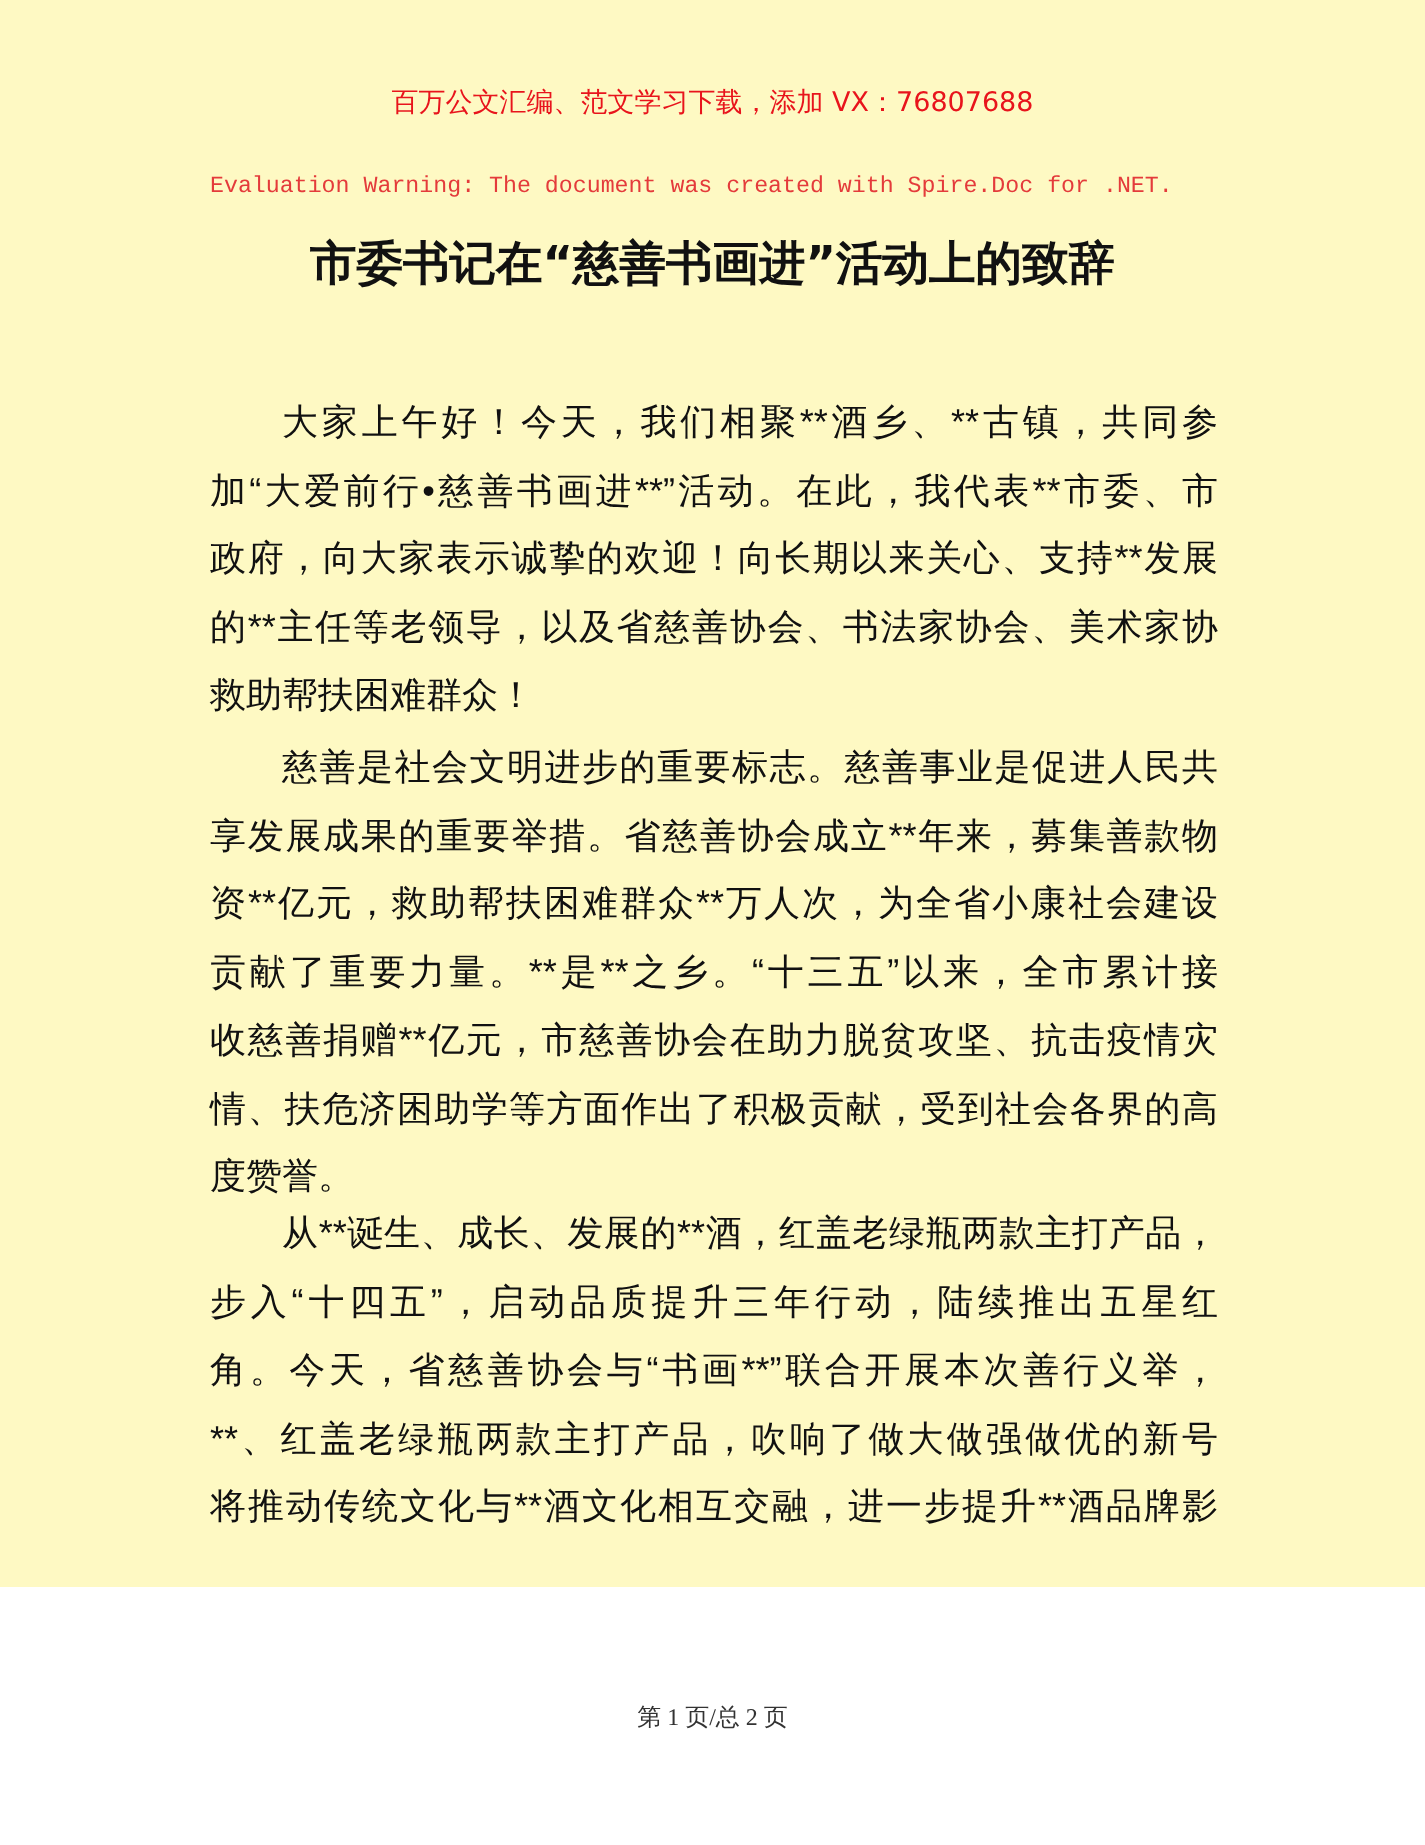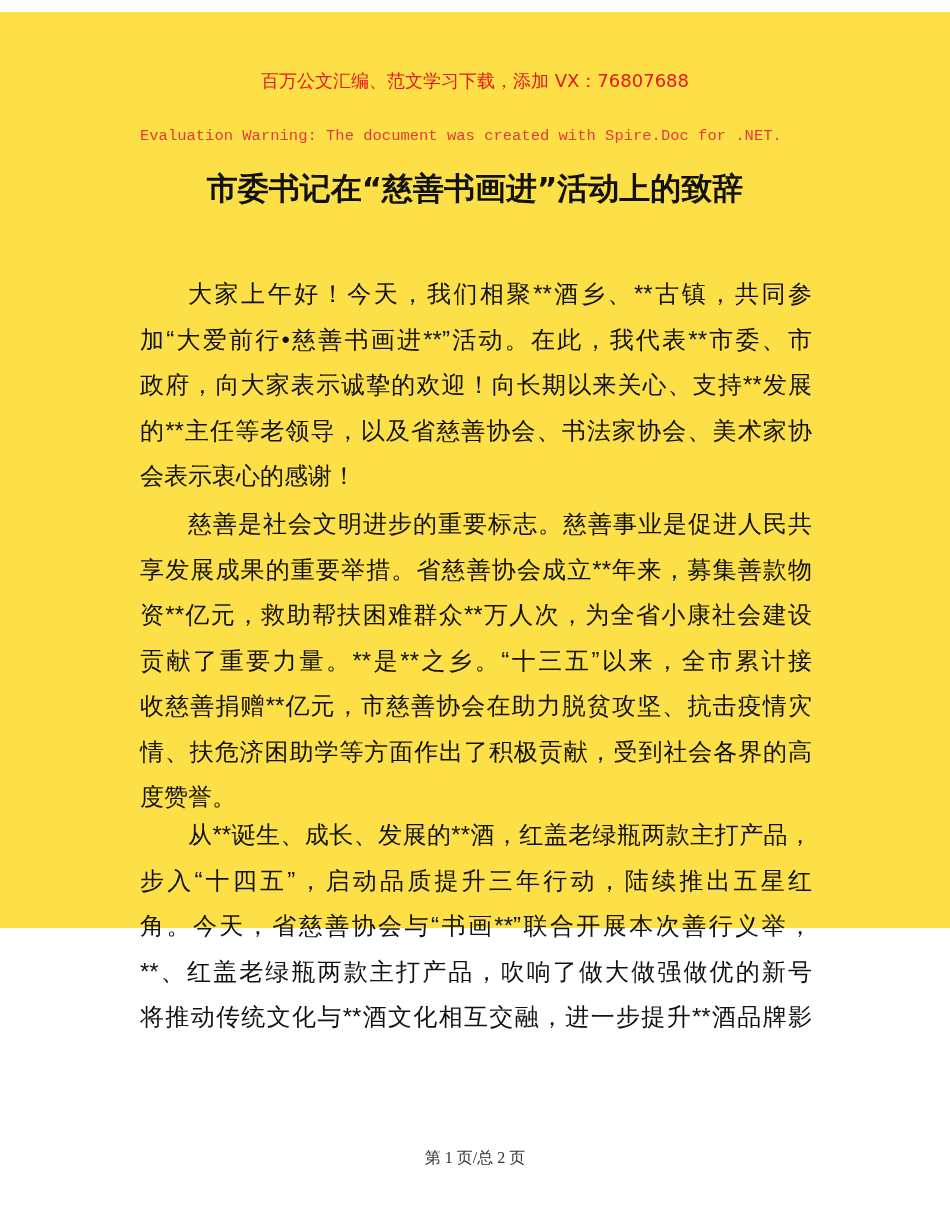--- a/index.html
+++ b/index.html
@@ -1,17 +1,17 @@
 <!DOCTYPE html>
 <html><head>
   <meta charset="utf-8">
   <style>
     html, body { margin: 0; padding: 0; background: #ffffff; }
     body { width: 950px; height: 1230px; position: relative; overflow: hidden; }
-    .page { position: absolute; left: 0; top: 0; width: 950px; height: 916px; background: #fde047; margin-top: 12px; }
+    .page { position: absolute; left: 0; top: 0; width: 950px; height: 1058px; background: #fef9c3; }
     .banner {
       position: absolute; left: 0; top: 56px; width: 950px; text-align: center;
       color: #e8141c; font-family: "DejaVu Sans", sans-serif; font-size: 18px; line-height: 26px;
     }
     .eval {
       position: absolute; left: 140px; top: 114px; width: 700px;
       color: #e43b3b; font-family: "Liberation Mono", "DejaVu Sans Mono", monospace; font-size: 15.5px; line-height: 20px;
       white-space: nowrap;
     }
     .title {
@@ -41,21 +41,21 @@
 <div class="page">
   <div class="banner">百万公文汇编、范文学习下载，添加 VX：76807688</div>
   <div class="eval">Evaluation Warning: The document was created with Spire.Doc for .NET.</div>
   <div class="title">市委书记在“慈善书画进”活动上的致辞</div>
 
   <div class="para" style="top:259px;">
     <span class="line first">大家上午好！今天，我们相聚**酒乡、**古镇，共同参</span>
     <span class="line">加“大爱前行•慈善书画进**”活动。在此，我代表**市委、市</span>
     <span class="line">政府，向大家表示诚挚的欢迎！向长期以来关心、支持**发展</span>
     <span class="line">的**主任等老领导，以及省慈善协会、书法家协会、美术家协</span>
-    <span class="line last">会表示衷心的感谢！</span>
+    <span class="line last">救助帮扶困难群众！</span>
   </div>
 
   <div class="para" style="top:489px;">
     <span class="line first">慈善是社会文明进步的重要标志。慈善事业是促进人民共</span>
     <span class="line">享发展成果的重要举措。省慈善协会成立**年来，募集善款物</span>
     <span class="line">资**亿元，救助帮扶困难群众**万人次，为全省小康社会建设</span>
     <span class="line">贡献了重要力量。**是**之乡。“十三五”以来，全市累计接</span>
     <span class="line">收慈善捐赠**亿元，市慈善协会在助力脱贫攻坚、抗击疫情灾</span>
     <span class="line">情、扶危济困助学等方面作出了积极贡献，受到社会各界的高</span>
     <span class="line last">度赞誉。</span>

